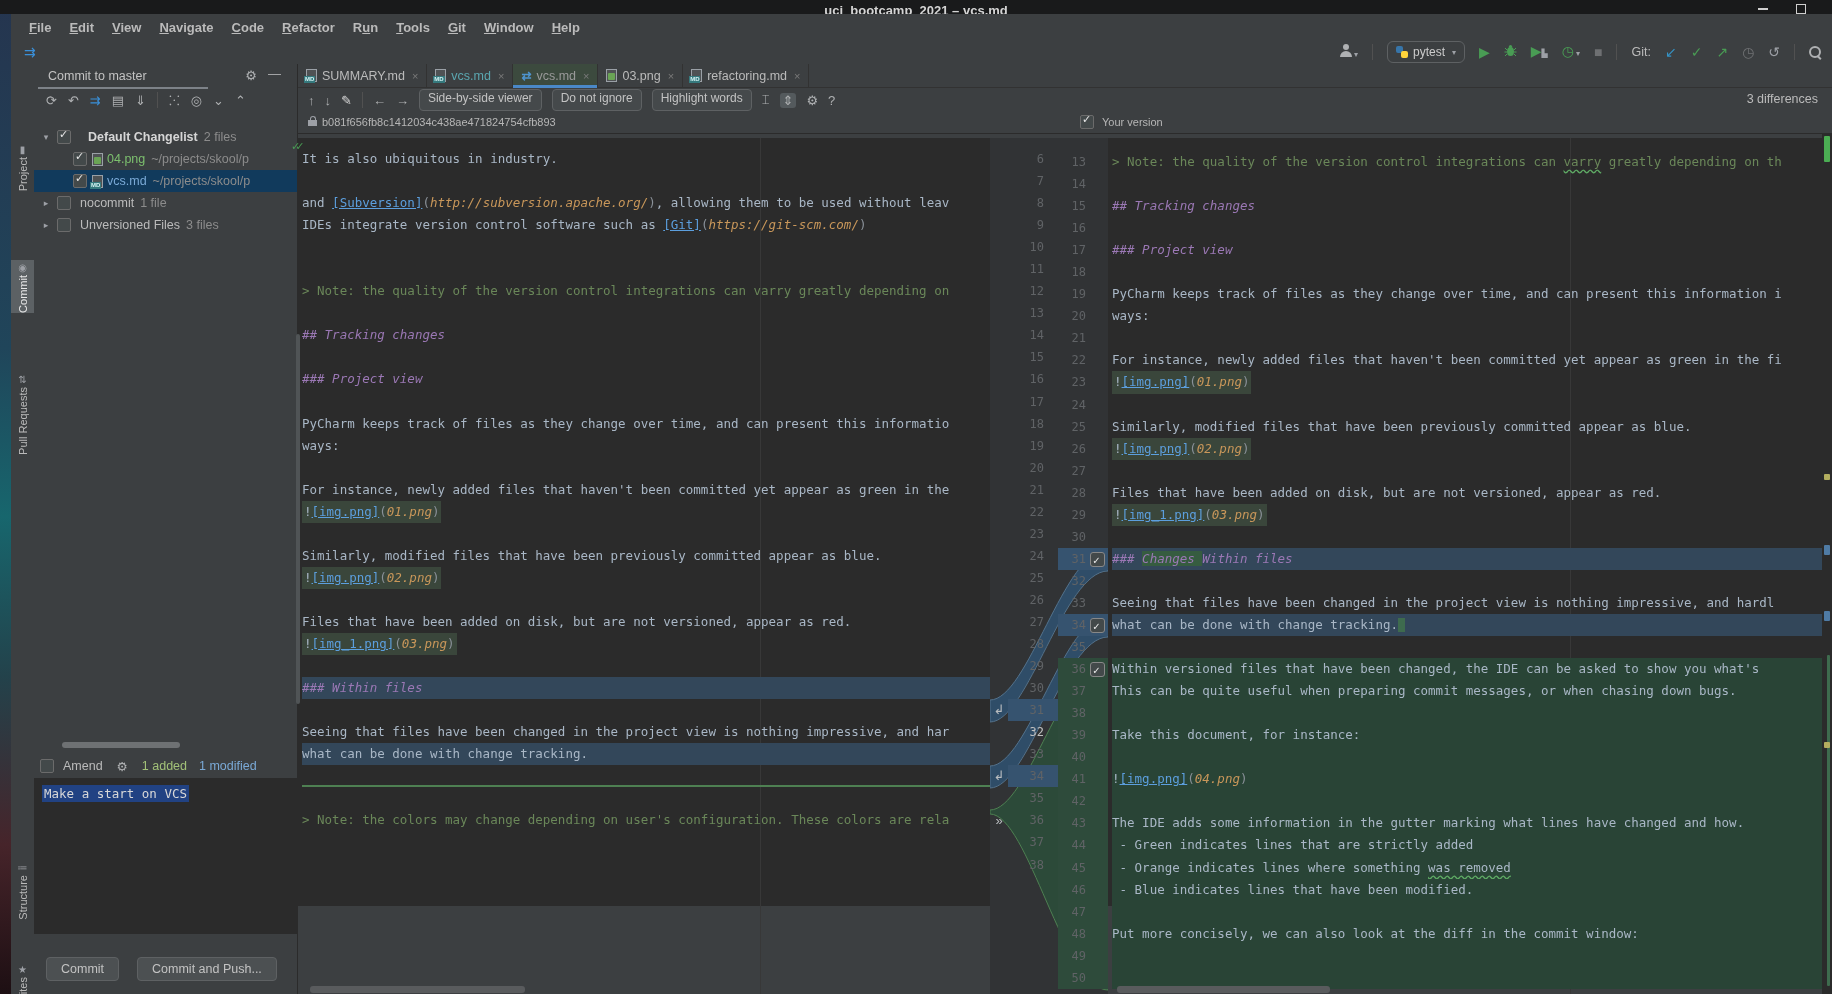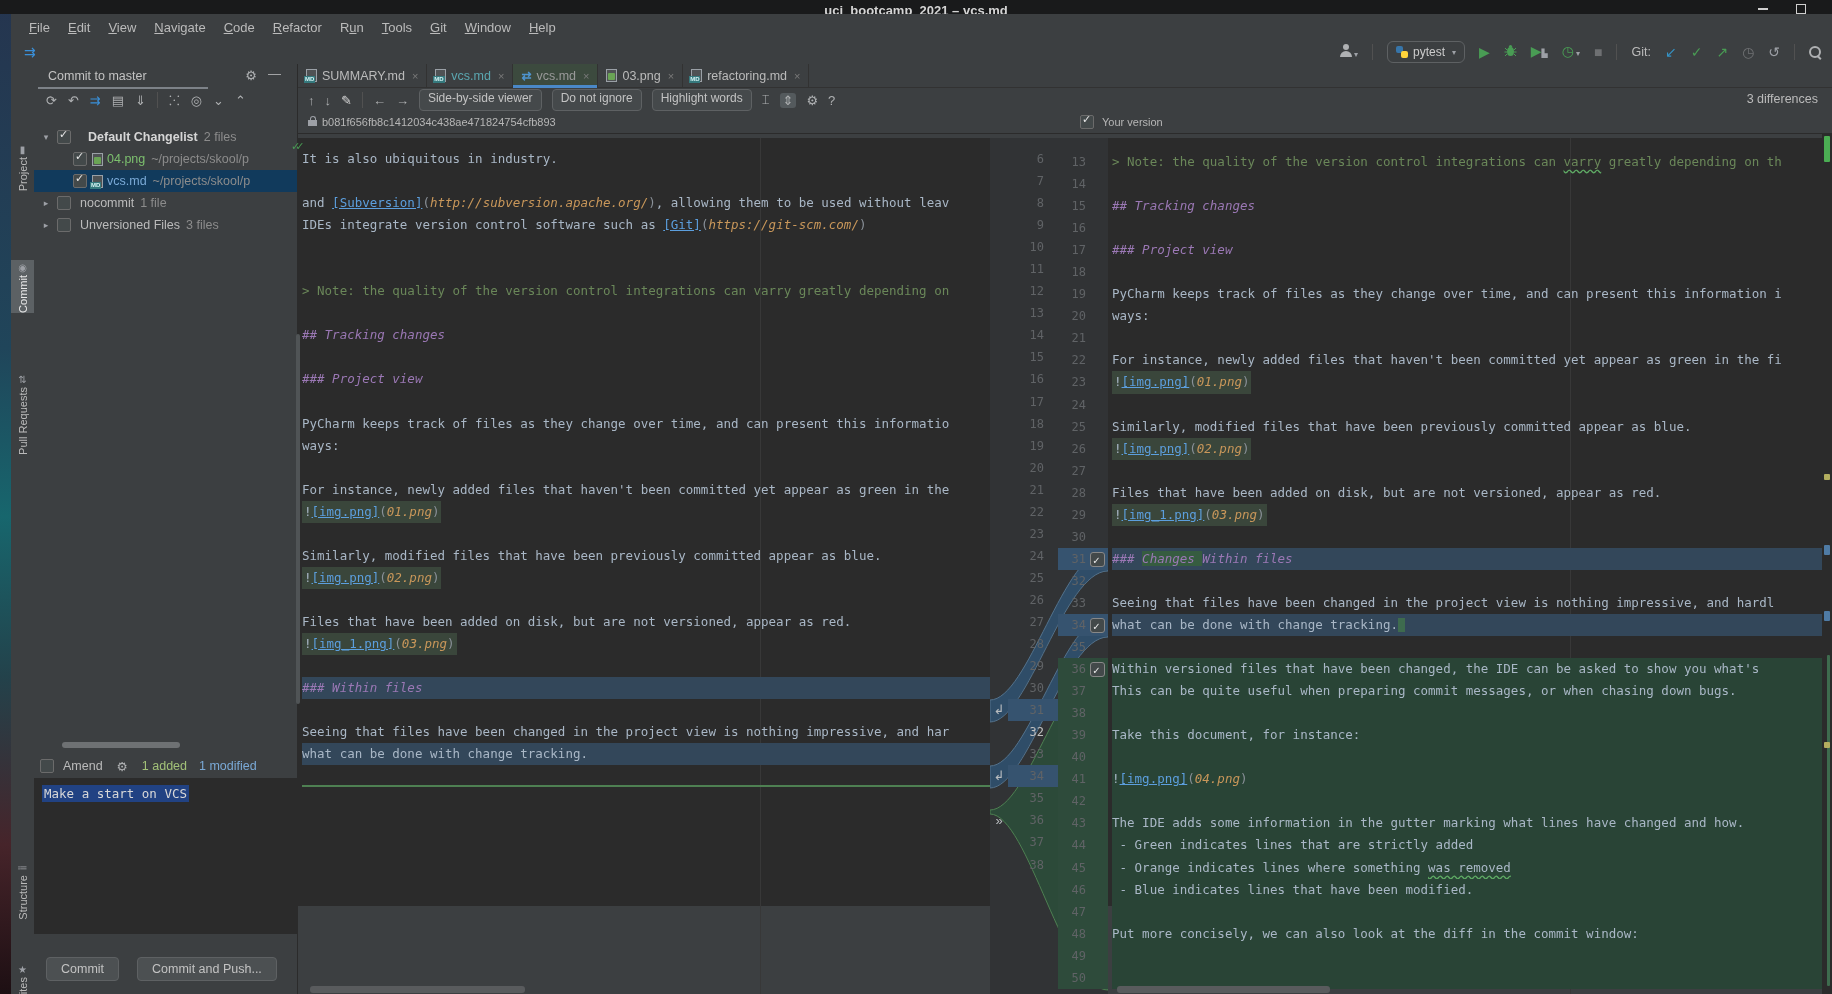--- a/index.html
+++ b/index.html
@@ -7,21 +7,21 @@
         font-family:"Liberation Sans",sans-serif;background:#3c3f41;color:#bbbbbb;}
   .abs{position:absolute;}
   
   #wallpaper{left:0;top:0;width:11px;height:994px;
     background:linear-gradient(180deg,#25354f 0%,#20455a 35%,#17666d 52%,#23424b 68%,#46242a 85%,#1d0f13 100%);}
   #titlebar{left:0;top:0;width:1832px;height:14px;background:#191a1b;overflow:hidden;}
   #titlebar .title{position:absolute;left:0;right:0;top:3px;text-align:center;color:#d4d4d4;
     font-size:13px;font-weight:bold;}
   .winbtn{position:absolute;top:4px;color:#cfcfcf;}
   #menubar{left:11px;top:14px;width:1821px;height:26px;background:#3c3f41;display:flex;align-items:center;
-    padding-left:9px;box-sizing:border-box;font-size:13px;color:#bbbbbb;}
+    padding-left:9px;box-sizing:border-box;font-size:13px;color:#bbbbbb;font-weight:bold;}
   .menu-item{padding:3px 9px;cursor:default;}
   .menu-item u{text-decoration:underline;}
   #toolbar2{left:11px;top:40px;width:1821px;height:24px;background:#3c3f41;}
   #spark{left:24px;top:44px;color:#3a8fd8;font-size:14px;}
   .rt{display:flex;align-items:center;gap:14px;position:absolute;top:42px;height:20px;}
   .ico{font-size:14px;line-height:20px;}
   .green{color:#499c54;} .blue{color:#3592c4;} .gray{color:#9da0a6;}
   #pychip{display:flex;align-items:center;gap:5px;border:1px solid #5e6163;border-radius:6px;
     padding:1px 8px;height:18px;font-size:12px;color:#cccccc;}
   .pylogo{position:relative;width:12px;height:12px;}
@@ -396,20 +396,21 @@
         <div class="dl"></div>
         <div class="dl"><span class="sp">Files that have been added on disk, but are not versioned, appear as red.</span></div>
         <div class="dl"><span class="imgbox"><span class="sp">!</span><span class="slk">[img_1.png]</span><span class="spr">(</span><span class="su">03.png</span><span class="spr">)</span></span></div>
         <div class="dl"></div>
         <div class="dl hl-mod"><span class="sh">### Within files</span></div>
         <div class="dl"></div>
         <div class="dl"><span class="sp">Seeing that files have been changed in the project view is nothing impressive, and har</span></div>
         <div class="dl hl-mod"><span class="sp">what can be done with change tracking.</span></div>
         <div class="dl"></div>
         <div class="dl dv"></div>
+        <div class="dl"><span class="sq">&gt; Note: the colors may change depending on user's configuration. These colors are rela</span></div>
         <div class="dl"></div>
       </div>
     <div id="gutter">
       <svg width="118" height="860">
         <path d="M0 562 C38 562 74 411 118 411 L118 433 C74 433 38 584 0 584 Z" fill="#2f4d68" stroke="#53718a" stroke-width="1"></path>
         <path d="M0 628 C38 628 74 477 118 477 L118 499 C74 499 38 650 0 650 Z" fill="#2f4d68" stroke="#53718a" stroke-width="1"></path>
         <path d="M0 672 C38 672 74 521 118 521 L118 852 C74 852 38 676 0 676 Z" fill="#2c4a39" stroke="#4e8052" stroke-width="1"></path>
       </svg>
       <div class="numcol" id="numsL">
           <div class="nr"><span>6</span></div>

